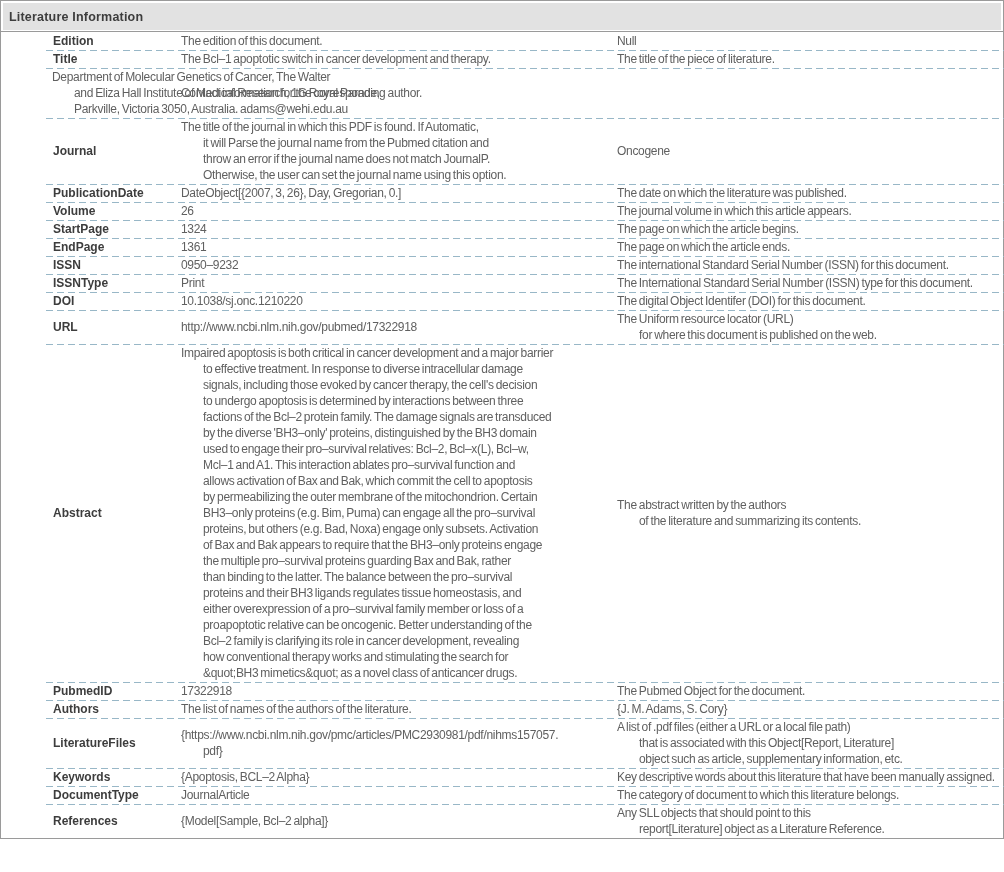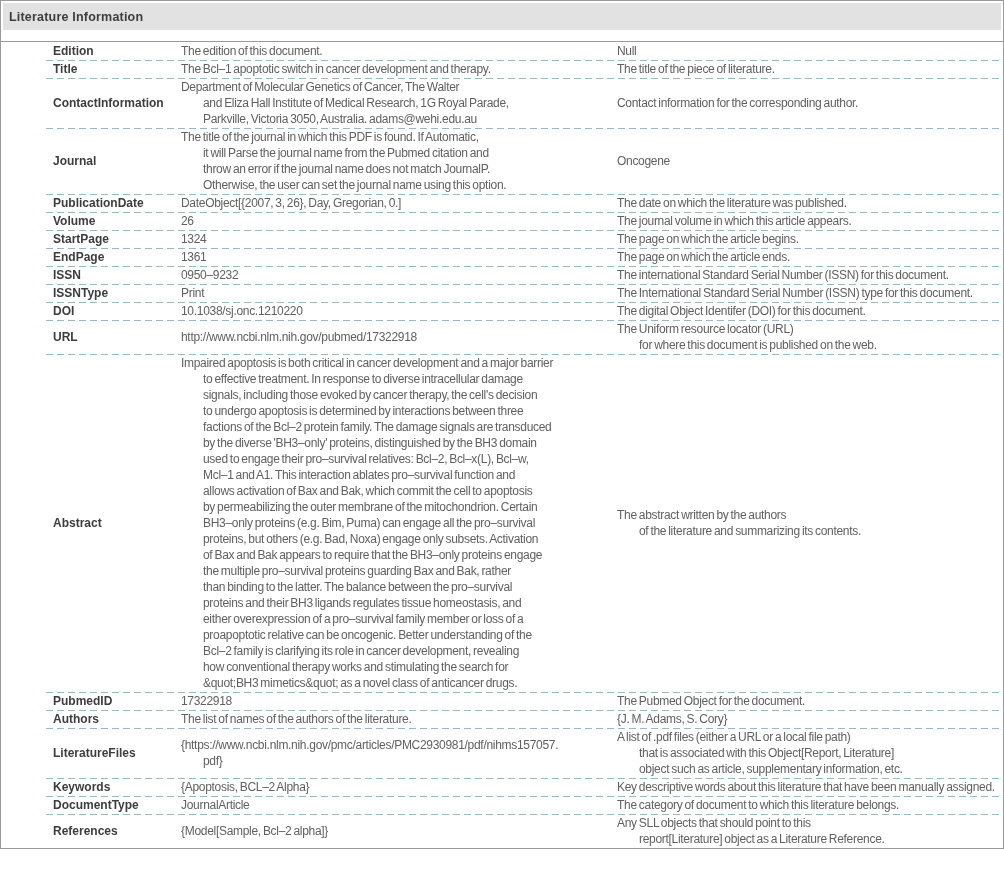--- a/index.html
+++ b/index.html
@@ -12,21 +12,21 @@
     box-sizing: border-box;
     width: 1004px;
     border: 1px solid var(--border, #9a9a9a);
     background: #ffffff;
   }
   .header-wrap {
     border-bottom: 1px solid var(--border, #9a9a9a);
     background: #ffffff;
   }
   .header-band {
-    margin: 2px 2px 11px 2px;
+    margin: 2px 2px 1px 2px;
     height: 27px;
     background: var(--header-bg, #e2e2e2);
     display: flex;
     align-items: center;
     padding-left: 6px;
   }
   .header-title {
     font-size: 12.5px;
     font-weight: bold;
     color: var(--label-text, #3d3d3d);
@@ -100,23 +100,20 @@
         </div>
         <div class="cell val">
           <span class="t">The Bcl–1 apoptotic switch in cancer development and therapy.</span>
         </div>
         <div class="cell desc">
           <span class="t">The title of the piece of literature.</span>
         </div>
       </div>
 
       <div class="row">
-        <div class="cell key">
-          <span class="t">ContactInformation</span>
-        </div>
         <div class="cell val">
           <span class="t">Department of Molecular Genetics of Cancer, The Walter
 and Eliza Hall Institute of Medical Research, 1G Royal Parade,
 Parkville, Victoria 3050, Australia. adams@wehi.edu.au</span>
         </div>
         <div class="cell desc">
           <span class="t">Contact information for the corresponding author.</span>
         </div>
       </div>
 

